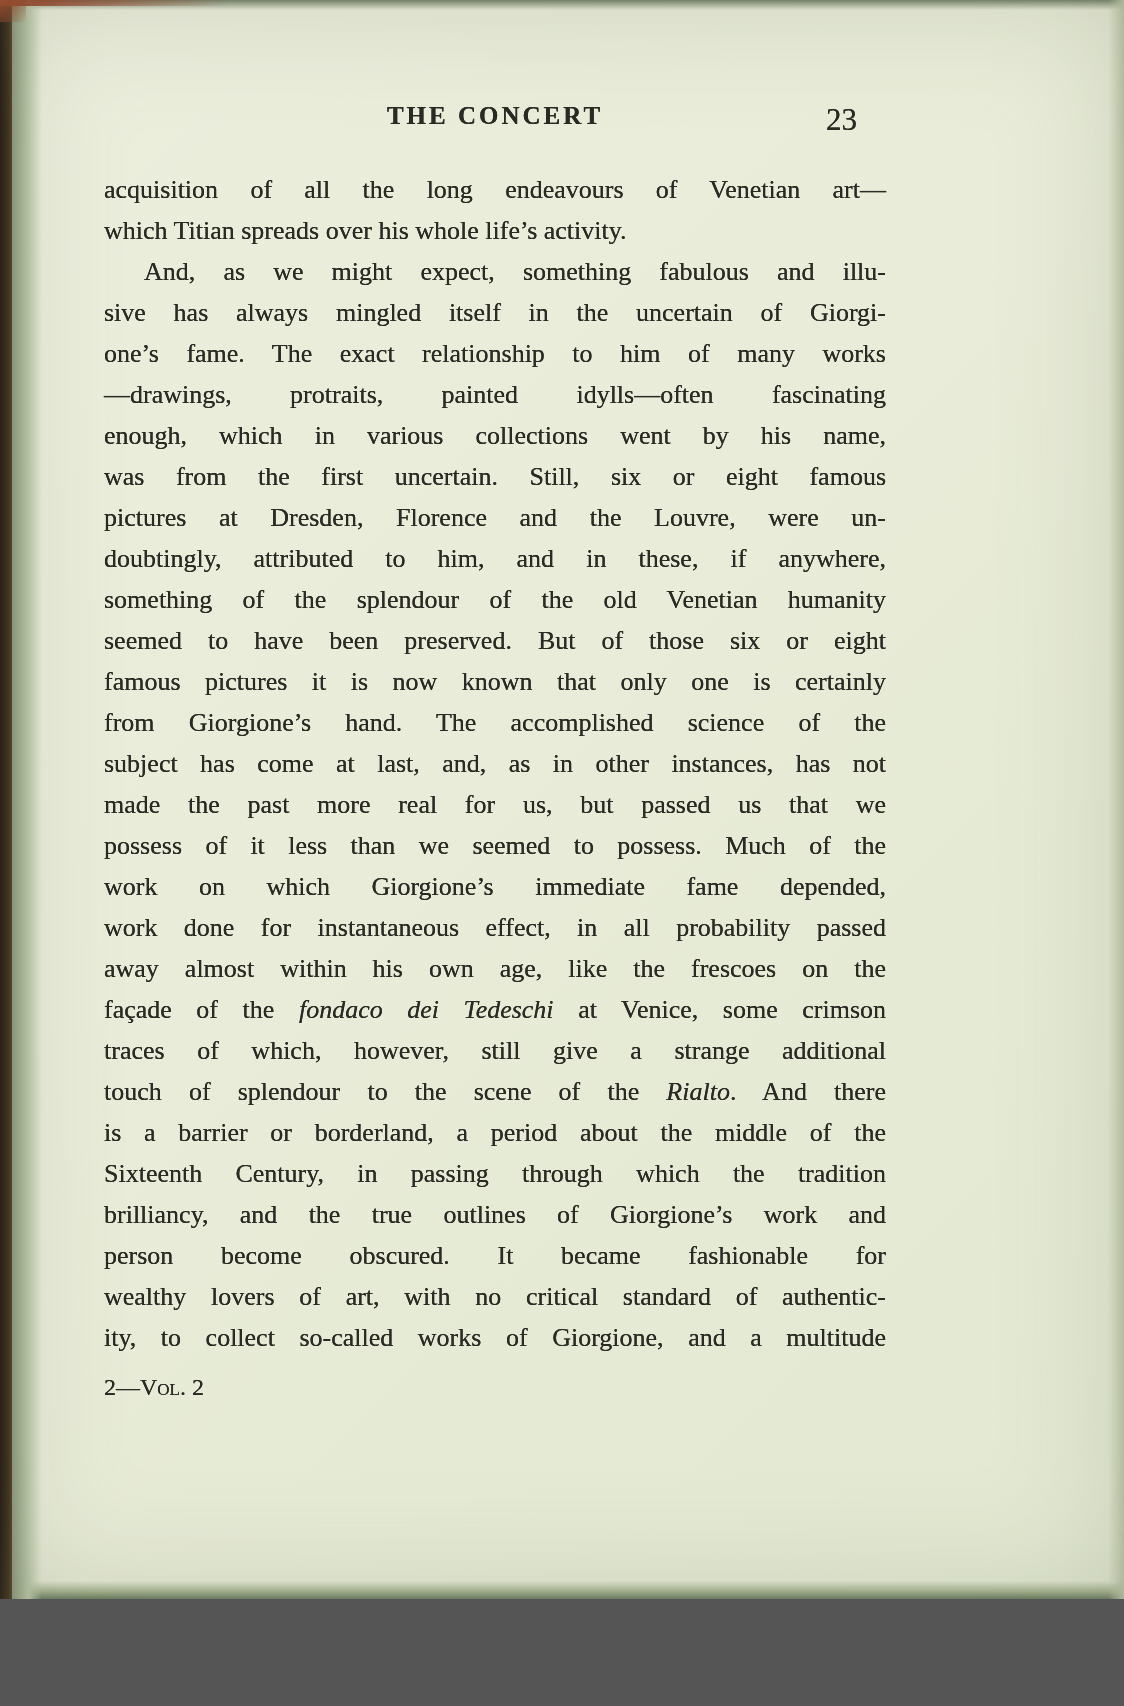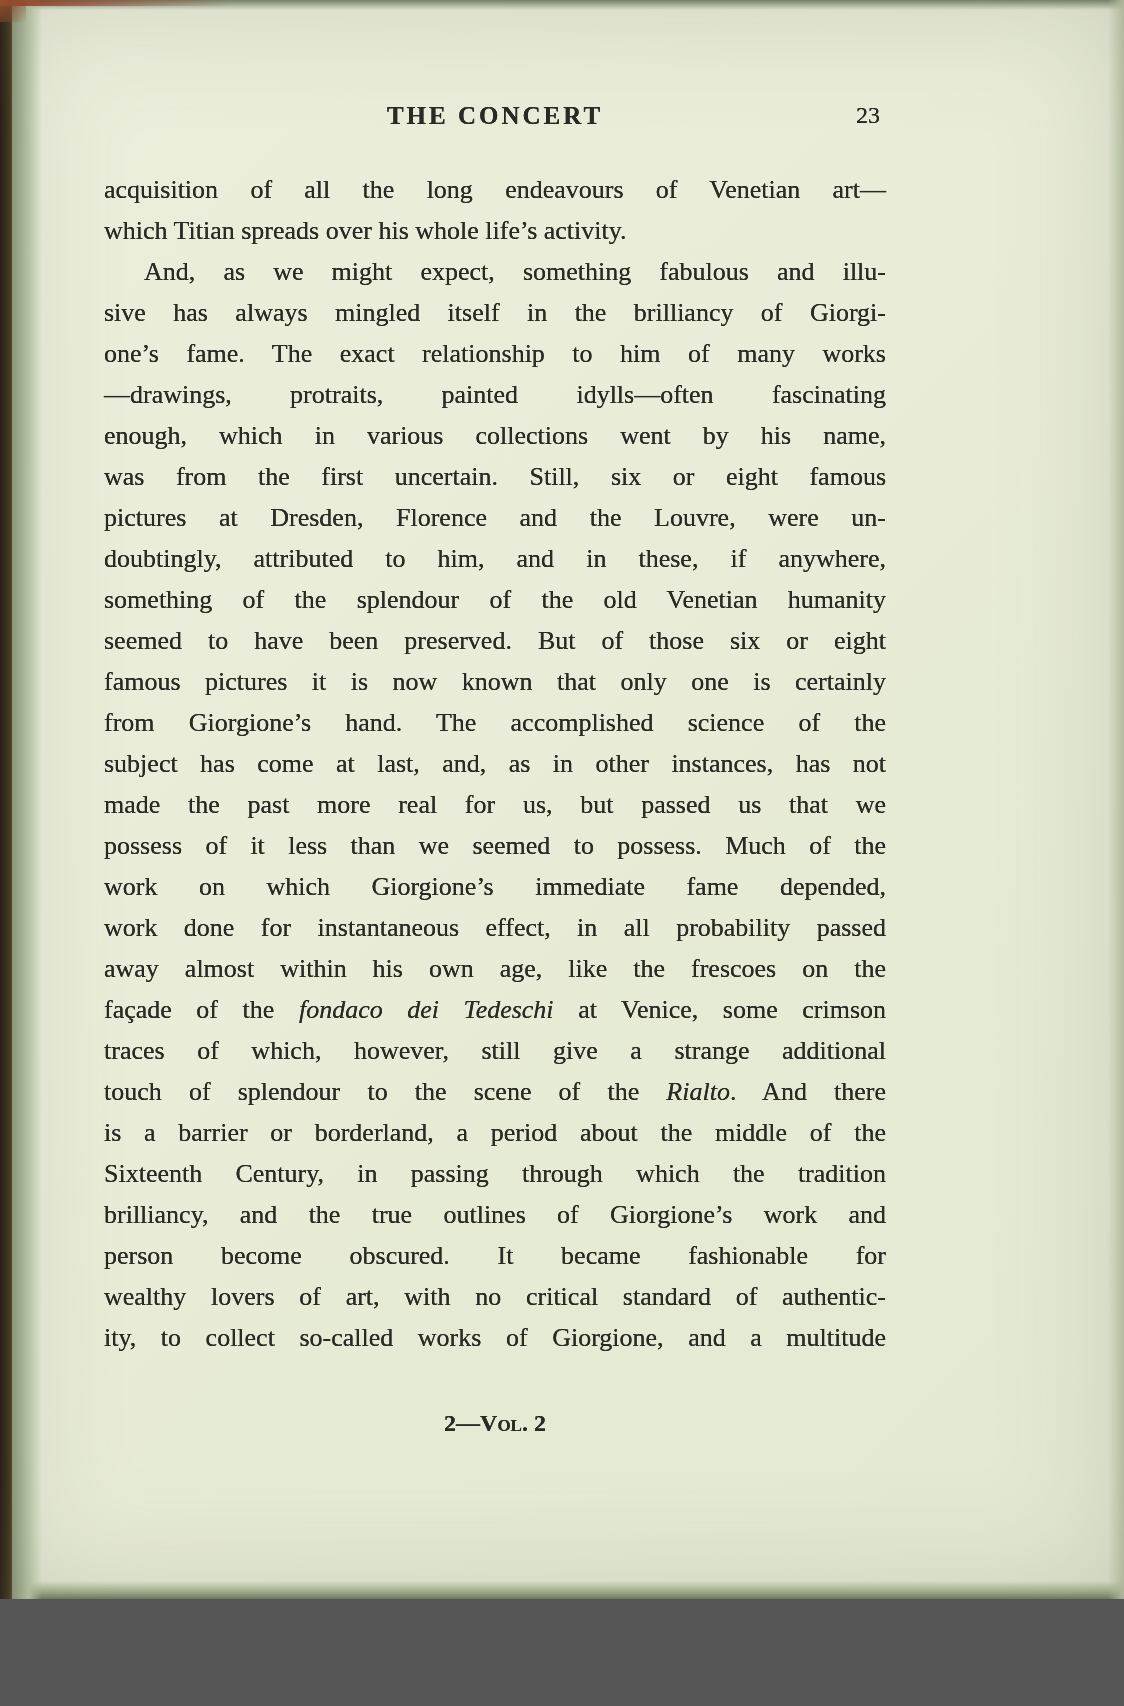--- a/index.html
+++ b/index.html
@@ -52,36 +52,36 @@
 
   
   .text-block { position: absolute; left: 104px; width: 782px; }
   .header-row { top: 102px; height: 36px; }
   .header-title {
     display: block; text-align: center;
     font-size: 25px; font-weight: bold; letter-spacing: 3px;
     text-shadow: 0 0 0.5px currentColor;
   }
   .page-number {
-    position: absolute; right: 6px; top: 0;
-    font-size: 24px; text-shadow: 0 0 0.5px currentColor;
+    position: absolute; right: 29px; top: 0;
+    font-size: 31px; text-shadow: 0 0 0.5px currentColor;
   }
   .body-text { top: 169px; }
   .line {
     height: 41px; line-height: 41px;
     font-size: 26px;
     text-align: justify;
     text-align-last: justify;
     text-shadow: 0 0 0.5px currentColor;
     white-space: nowrap;
   }
   .line.no-justify { text-align-last: left; }
   .line.indent { text-indent: 40px; }
   .italic { font-style: italic; }
-  .footer-row { top: 1410px; text-align: center; font-weight: bold; }
+  .footer-row { top: 1374px; text-align: left; }
   .footer-text {
     font-size: 24px; font-variant: small-caps;
     text-shadow: 0 0 0.5px currentColor;
   }
 </style>
 </head>
 <body>
 
 <div class="page">
 
@@ -95,21 +95,21 @@
 
   <div class="text-block header-row">
     <span class="header-title">THE CONCERT</span>
     <span class="page-number">23</span>
   </div>
 
   <div class="text-block body-text">
       <div class="line"><span>acquisition of all the long endeavours of Venetian art—</span></div>
       <div class="line no-justify"><span>which Titian spreads over his whole life’s activity.</span></div>
       <div class="line indent"><span>And, as we might expect, something fabulous and illu-</span></div>
-      <div class="line"><span>sive has always mingled itself in the brilliancy of Giorgi-</span></div>
+      <div class="line"><span>sive has always mingled itself in the uncertain of Giorgi-</span></div>
       <div class="line"><span>one’s fame.  The exact relationship to him of many works</span></div>
       <div class="line"><span>—drawings, protraits, painted idylls—often fascinating</span></div>
       <div class="line"><span>enough, which in various collections went by his name,</span></div>
       <div class="line"><span>was from the first uncertain.  Still, six or eight famous</span></div>
       <div class="line"><span>pictures at Dresden, Florence and the Louvre, were un-</span></div>
       <div class="line"><span>doubtingly, attributed to him, and in these, if anywhere,</span></div>
       <div class="line"><span>something of the splendour of the old Venetian humanity</span></div>
       <div class="line"><span>seemed to have been preserved.  But of those six or eight</span></div>
       <div class="line"><span>famous pictures it is now known that only one is certainly</span></div>
       <div class="line"><span>from Giorgione’s hand.  The accomplished science of the</span></div>

